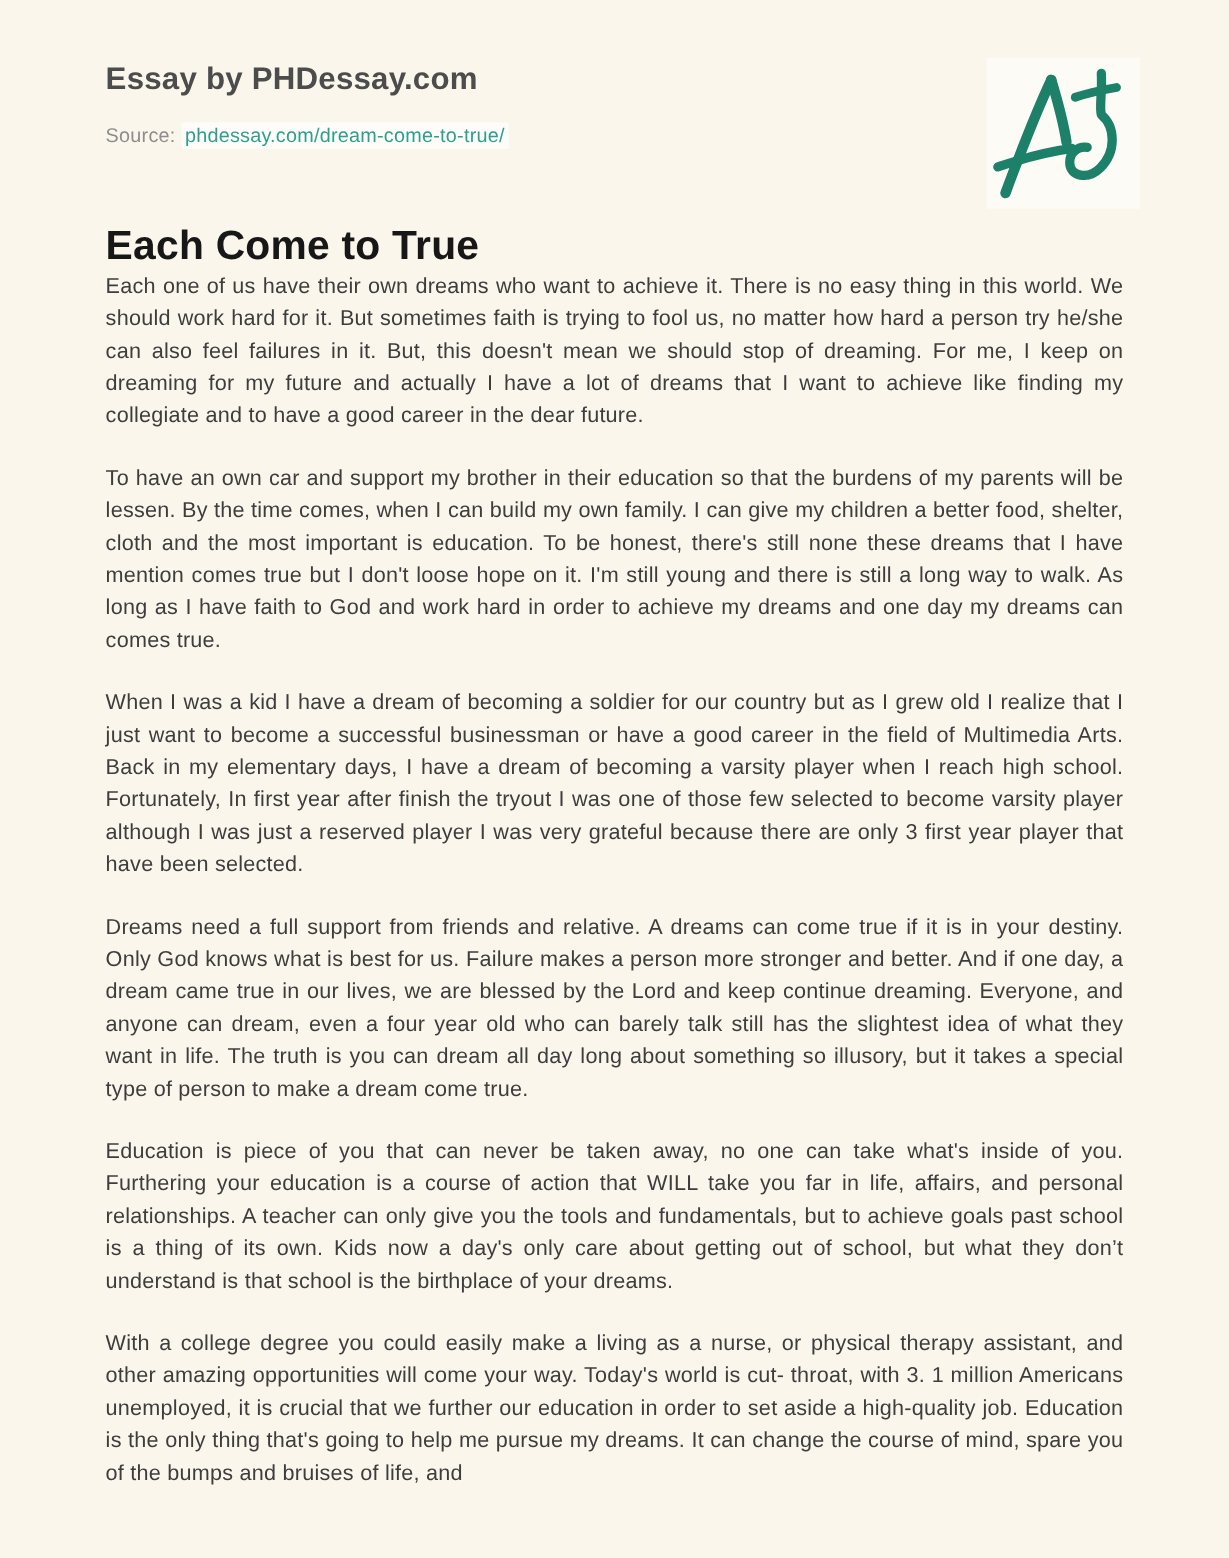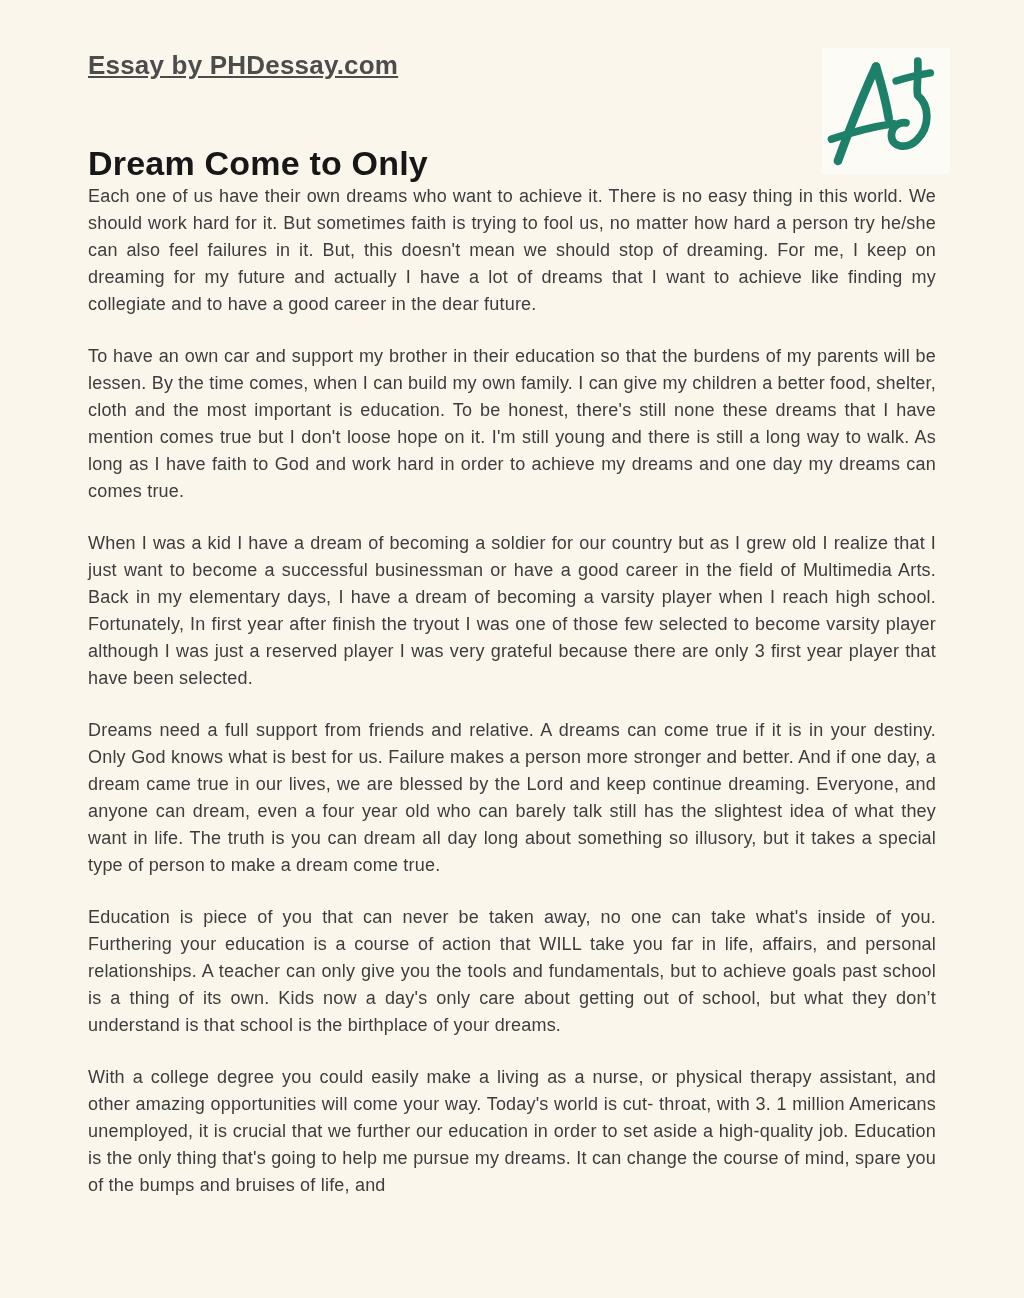--- a/index.html
+++ b/index.html
@@ -22,21 +22,20 @@
   }
   .content {
     padding: 50px 88px 0 88px;
   }
   .byline {
     font-size: 26px;
     font-weight: bold;
     color: #4c4c4c;
     letter-spacing: 0.2px;
     line-height: 1.2;
-    text-decoration: underline;
   }
   .source-line {
     margin-top: 23px;
     font-size: 16.5px;
     color: #8d8d8d;
     letter-spacing: 0.2px;
   }
   .source-link {
     color: #2D9F8C;
     text-decoration: none;
@@ -95,22 +94,26 @@
       <path d="M76 30 C88 26 102 23 114 21" stroke-width="8"></path>
 
       <path d="M100 8 C101 26 98 38 100 46 C113 57 114 80 99 95 C88 106 71 103 71 90 C71 80 79 75 87 76" stroke-width="8.5"></path>
     </svg>
   </div>
 
   <div class="content">
 
     <div class="byline">Essay by PHDessay.com</div>
 
+    <div class="source-line">
+      <span>Source:</span>
+      <a class="source-link">phdessay.com/dream-come-to-true/</a>
+    </div>
 
-    <h1 class="title">Dream Come to Only</h1>
+    <h1 class="title">Each Come to True</h1>
 
     <article class="essay">
       <p>Each one of us have their own dreams who want to achieve it. There is no easy thing in this world. We should work hard for it. But sometimes faith is trying to fool us, no matter how hard a person try he/she can also feel failures in it. But, this doesn't mean we should stop of dreaming. For me, I keep on dreaming for my future and actually I have a lot of dreams that I want to achieve like finding my collegiate and to have a good career in the dear future.</p>
       <p>To have an own car and support my brother in their education so that the burdens of my parents will be lessen. By the time comes, when I can build my own family. I can give my children a better food, shelter, cloth and the most important is education. To be honest, there's still none these dreams that I have mention comes true but I don't loose hope on it. I'm still young and there is still a long way to walk. As long as I have faith to God and work hard in order to achieve my dreams and one day my dreams can comes true.</p>
       <p>When I was a kid I have a dream of becoming a soldier for our country but as I grew old I realize that I just want to become a successful businessman or have a good career in the field of Multimedia Arts. Back in my elementary days, I have a dream of becoming a varsity player when I reach high school. Fortunately, In first year after finish the tryout I was one of those few selected to become varsity player although I was just a reserved player I was very grateful because there are only 3 first year player that have been selected.</p>
       <p>Dreams need a full support from friends and relative. A dreams can come true if it is in your destiny. Only God knows what is best for us. Failure makes a person more stronger and better. And if one day, a dream came true in our lives, we are blessed by the Lord and keep continue dreaming. Everyone, and anyone can dream, even a four year old who can barely talk still has the slightest idea of what they want in life. The truth is you can dream all day long about something so illusory, but it takes a special type of person to make a dream come true.</p>
       <p>Education is piece of you that can never be taken away, no one can take what's inside of you. Furthering your education is a course of action that WILL take you far in life, affairs, and personal relationships. A teacher can only give you the tools and fundamentals, but to achieve goals past school is a thing of its own. Kids now a day's only care about getting out of school, but what they don’t understand is that school is the birthplace of your dreams.</p>
       <p>With a college degree you could easily make a living as a nurse, or physical therapy assistant, and other amazing opportunities will come your way. Today's world is cut- throat, with 3. 1 million Americans unemployed, it is crucial that we further our education in order to set aside a high-quality job. Education is the only thing that's going to help me pursue my dreams. It can change the course of mind, spare you of the bumps and bruises of life, and</p>
     </article>
 

